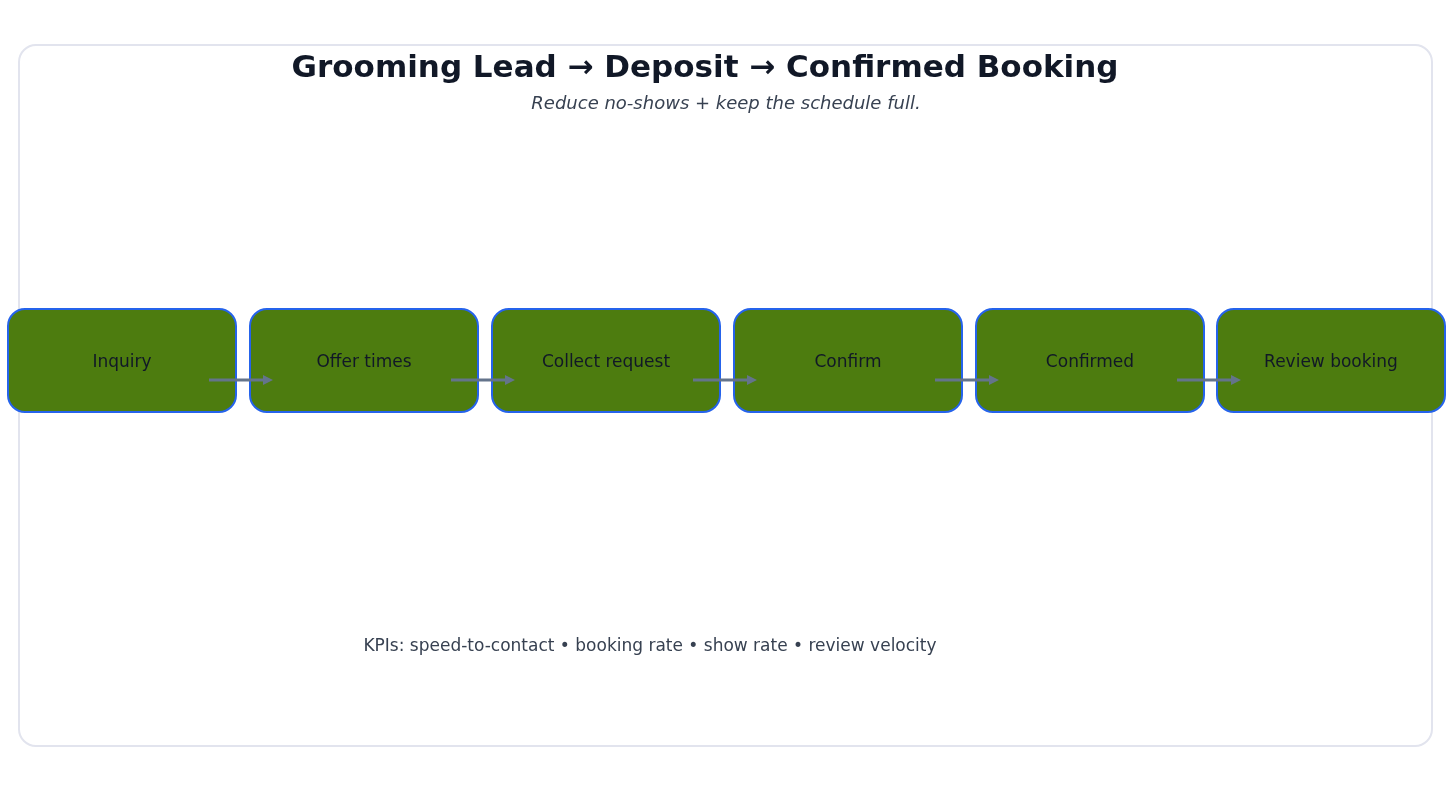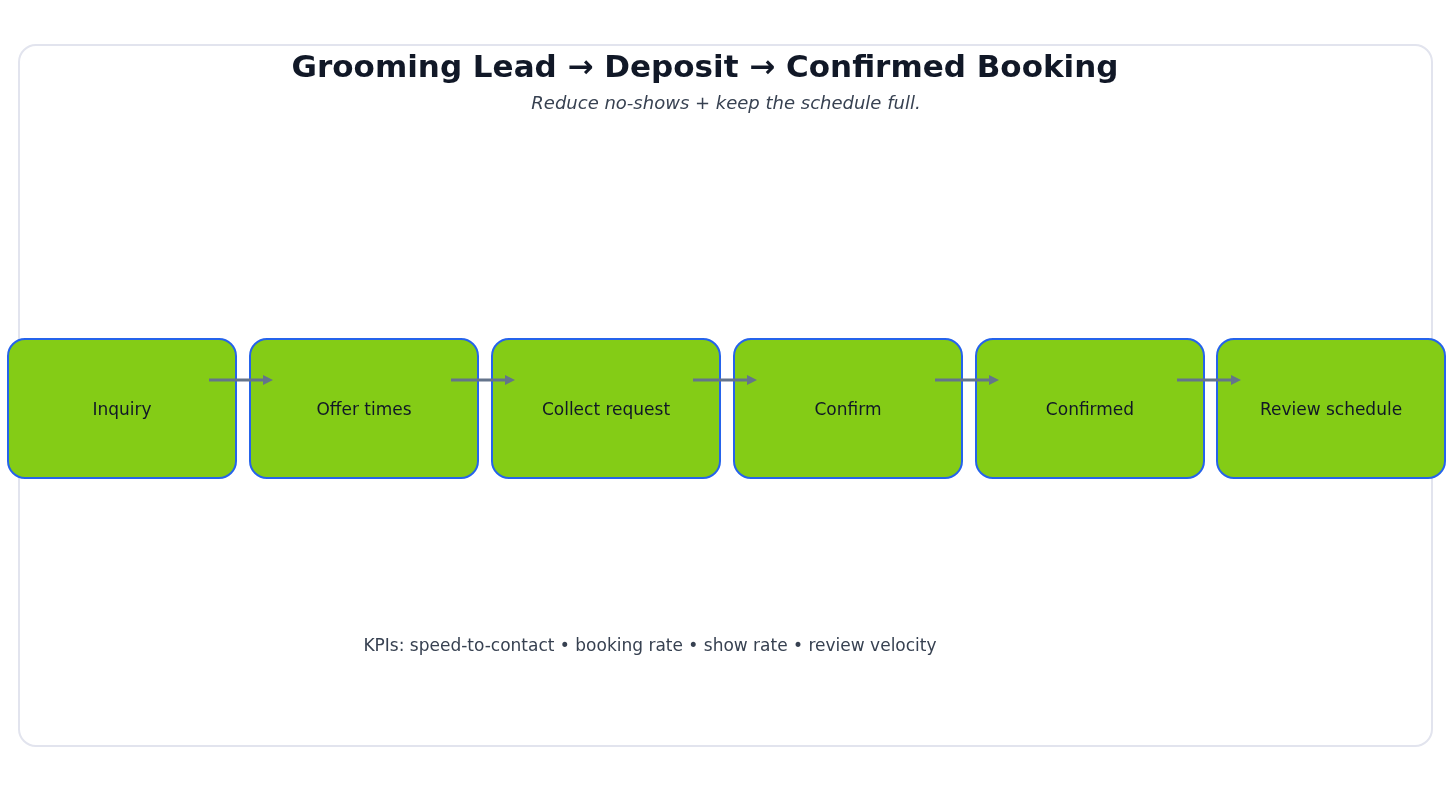--- a/index.html
+++ b/index.html
@@ -1,20 +1,20 @@
 <!DOCTYPE html>
 <html><head>
 <meta charset="utf-8">
 <style>
   html, body { margin:0; padding:0; background:#ffffff; }
   body { width:1452px; height:792px; position:relative; overflow:hidden; font-family:"DejaVu Sans", sans-serif; }
   .frame { position:absolute; left:18px; top:44px; width:1415px; height:703px; border:2px solid #e2e4ee; border-radius:18px; box-sizing:border-box; }
   .title { position:absolute; left:0; width:1410px; top:48px; text-align:center; font-size:31px; font-weight:bold; color:#111827; }
   .subtitle { position:absolute; left:0; width:1452px; top:92px; text-align:center; font-size:18px; color:#374151;font-style:italic; }
-  .box { position:absolute; top:338px; width:230px; height:141px; box-sizing:border-box; border:2.5px solid #2563eb; border-radius:18px; background:#84cc16; display:flex; align-items:center; justify-content:center; font-size:17px; color:#111827; }
+  .box { position:absolute; top:308px; width:230px; height:105px; box-sizing:border-box; border:2.5px solid #2563eb; border-radius:18px; background:#4d7c0f; display:flex; align-items:center; justify-content:center; font-size:17px; color:#111827; }
   .arrow { position:absolute; top:372px; height:16px; width:66px; }
   .kpis { position:absolute; left:0; width:1300px; top:635px; text-align:center; font-size:17px; color:#374151; }
 </style>
 </head>
 <body>
 
 <div class="frame"></div>
 <div class="title">Grooming Lead → Deposit → Confirmed Booking</div>
 <div class="subtitle">Reduce no-shows + keep the schedule full.</div>
 
@@ -27,21 +27,21 @@
 <div class="box" style="left:491px">
     <span>Collect request</span>
   </div>
 <div class="box" style="left:733px">
     <span>Confirm</span>
   </div>
 <div class="box" style="left:975px">
     <span>Confirmed</span>
   </div>
 <div class="box" style="left:1216px">
-    <span>Review schedule</span>
+    <span>Review booking</span>
   </div>
 
 <svg class="arrow" style="left:209px" viewBox="0 0 66 16">
     <line x1="0" y1="8" x2="60" y2="8" stroke="#64748b" stroke-width="3"></line>
     <path d="M54 3 L64 8 L54 13 Z" fill="#64748b"></path>
   </svg>
 <svg class="arrow" style="left:451px" viewBox="0 0 66 16">
     <line x1="0" y1="8" x2="60" y2="8" stroke="#64748b" stroke-width="3"></line>
     <path d="M54 3 L64 8 L54 13 Z" fill="#64748b"></path>
   </svg>

